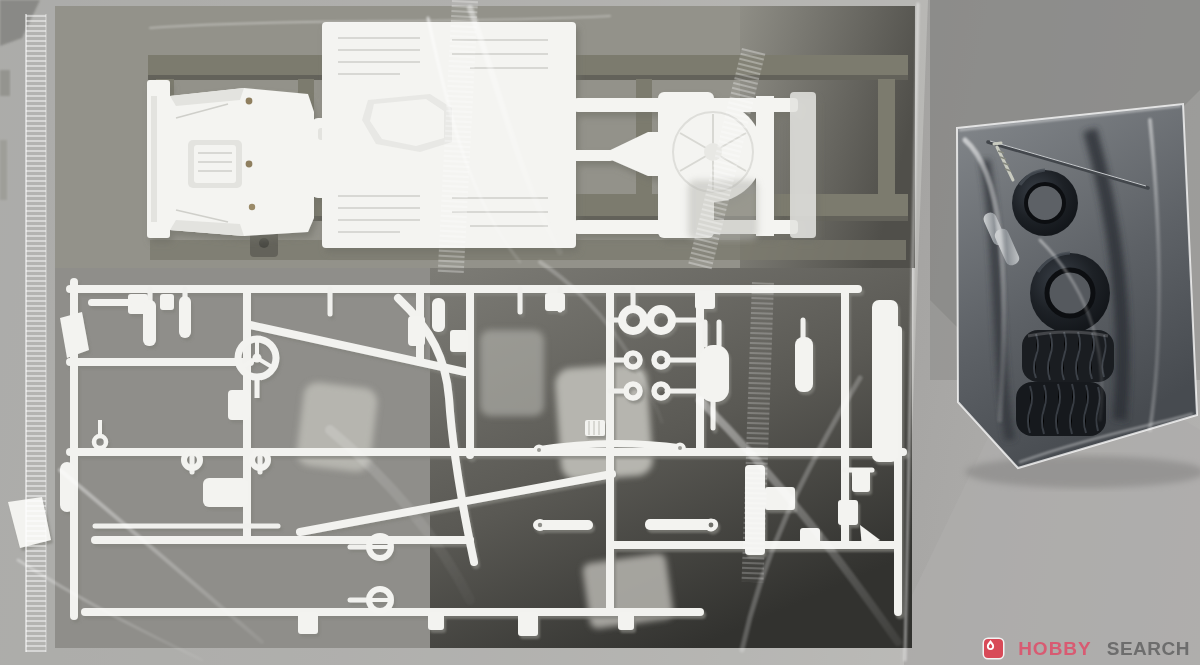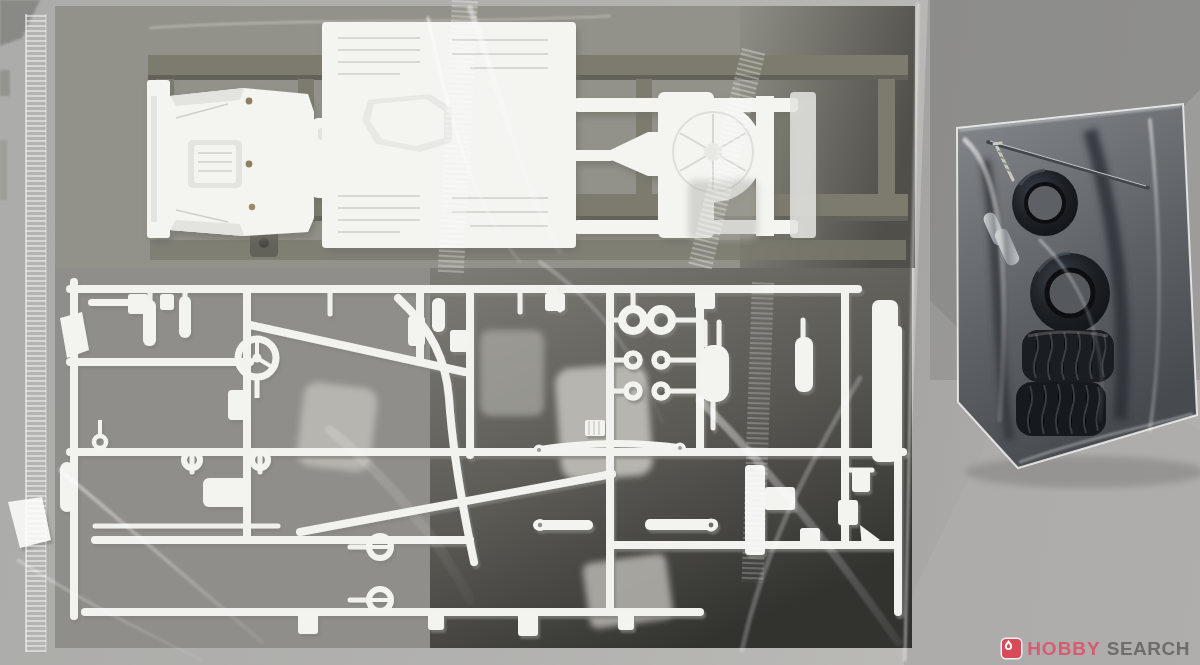--- a/index.html
+++ b/index.html
@@ -11,21 +11,21 @@
   .runner-thin{fill:none;stroke:#f0f0ed;stroke-width:5;stroke-linecap:round;}
   .part{fill:#f3f3f0;}
   .gray-part{fill:#b6b5af;}
   .chassis{fill:#f4f4f1;}
   .chassis-shade{fill:#e3e3df;}
   .chassis-line{stroke:#cfcfca;stroke-width:1.5;fill:none;}
   .olive{fill:#7c7b6e;}
   .olive-dark{fill:#63625a;}
   .sheen{fill:none;stroke:url(#sheenGrad);stroke-linecap:round;}
   
-  .watermark{position:absolute;right:10px;bottom:7px;display:flex;align-items:center;gap:6px;}
+  .watermark{position:absolute;right:10px;bottom:7px;display:flex;align-items:center;gap:15px;}
   .wm-icon{width:19px;height:19px;border-radius:4px;background:#d84a58;
     box-shadow:0 0 0 1.5px rgba(255,255,255,.85);display:flex;align-items:center;justify-content:center;}
   .wm-brand{color:#d85b72;font-size:19px;font-weight:700;letter-spacing:1px;line-height:1;}
   .wm-suffix{color:#6d6d6d;font-size:19px;font-weight:700;letter-spacing:.5px;line-height:1;}
 </style>
 </head>
 <body>
 
 <div class="scene">
 <svg width="1200" height="665" viewBox="0 0 1200 665">

